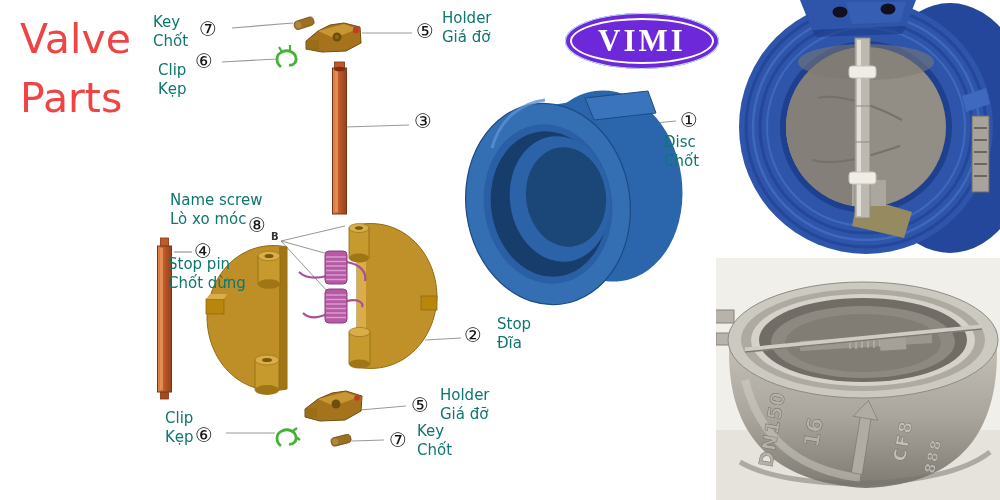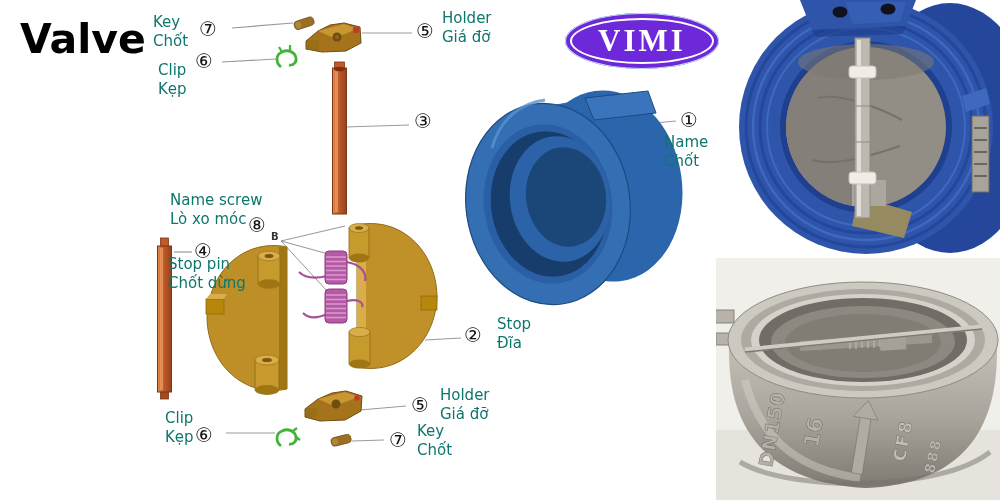--- a/index.html
+++ b/index.html
@@ -1,18 +1,18 @@
 <!DOCTYPE html>
 <html><head>
 <meta charset="utf-8">
 <style>
   html,body{margin:0;padding:0;background:#fff;}
   .canvas{position:relative;width:1000px;height:500px;background:#fff;overflow:hidden;
           font-family:"DejaVu Sans","Liberation Sans",sans-serif;}
-  .title{position:absolute;color:#000000;font-weight:700;letter-spacing:0;}
+  .title{position:absolute;color:#ef4444;font-weight:400;letter-spacing:0;}
   .title-en{left:20px;top:10px;font-size:41px;line-height:59px;}
   .title-vi{left:20px;top:222px;font-size:41px;line-height:60px;}
   .plabel{position:absolute;font-size:15px;line-height:1.25;color:#0f766e;white-space:nowrap;}
   .pnum{position:absolute;font-size:20px;line-height:1;color:#141414;}
   .blabel{position:absolute;font-size:10px;font-weight:bold;color:#333;}
   .art{position:absolute;left:0;top:0;width:1000px;height:500px;}
   .logo{position:absolute;left:565px;top:13px;width:154px;height:56px;border-radius:50%;
         background:#6d28d9;box-shadow:0 0 0 1px #bfe6f7 inset;}
   .logo-ring{position:absolute;left:5px;top:5px;right:5px;bottom:5px;border:2.5px solid #fff;
         border-radius:50%;display:flex;align-items:center;justify-content:center;}
@@ -220,20 +220,21 @@
         <rect x="856" y="414" width="11" height="60" fill="#B0ACA4" stroke="#6E6A63" stroke-width="0.5"></rect>
         <polygon points="849,418 861.5,400 874,418" fill="#B0ACA4" stroke="#6E6A63" stroke-width="0.5"></polygon>
       </g>
       <text x="905" y="462" transform="rotate(-80 905 462)" font-size="17" font-weight="bold" fill="#C2BFB7" stroke="#6E6A63" stroke-width="0.4" letter-spacing="2" font-family="DejaVu Sans, sans-serif">CF8</text>
       <text x="934" y="474" transform="rotate(-78 934 474)" font-size="14" font-weight="bold" fill="#BDB9B1" stroke="#6E6A63" stroke-width="0.35" letter-spacing="2" font-family="DejaVu Sans, sans-serif">888</text>
     </g>
   </svg>
 
   <div class="title title-en">
     <div>Valve</div>
+    <div>Parts</div>
   </div>
 
   <div class="logo">
     <div class="logo-ring">
       <span class="logo-text">VIMI</span>
     </div>
   </div>
 
   <div class="plabel" style="left:153px;top:13px">
     <span>Key</span><br>
@@ -268,21 +269,21 @@
   </div>
   <span class="pnum" style="left:194px;top:241px">④</span>
 
   <div class="plabel" style="left:497px;top:315px">
     <span>Stop</span><br>
     <span>Đĩa</span>
   </div>
   <span class="pnum" style="left:464px;top:325px">②</span>
 
   <div class="plabel" style="left:664px;top:133px">
-    <span>Name</span><br>
+    <span>Disc</span><br>
     <span>Chốt</span>
   </div>
   <span class="pnum" style="left:680px;top:110px">①</span>
 
   <div class="plabel" style="left:440px;top:386px">
     <span>Holder</span><br>
     <span>Giá đỡ</span>
   </div>
   <span class="pnum" style="left:411px;top:395px">⑤</span>
 

